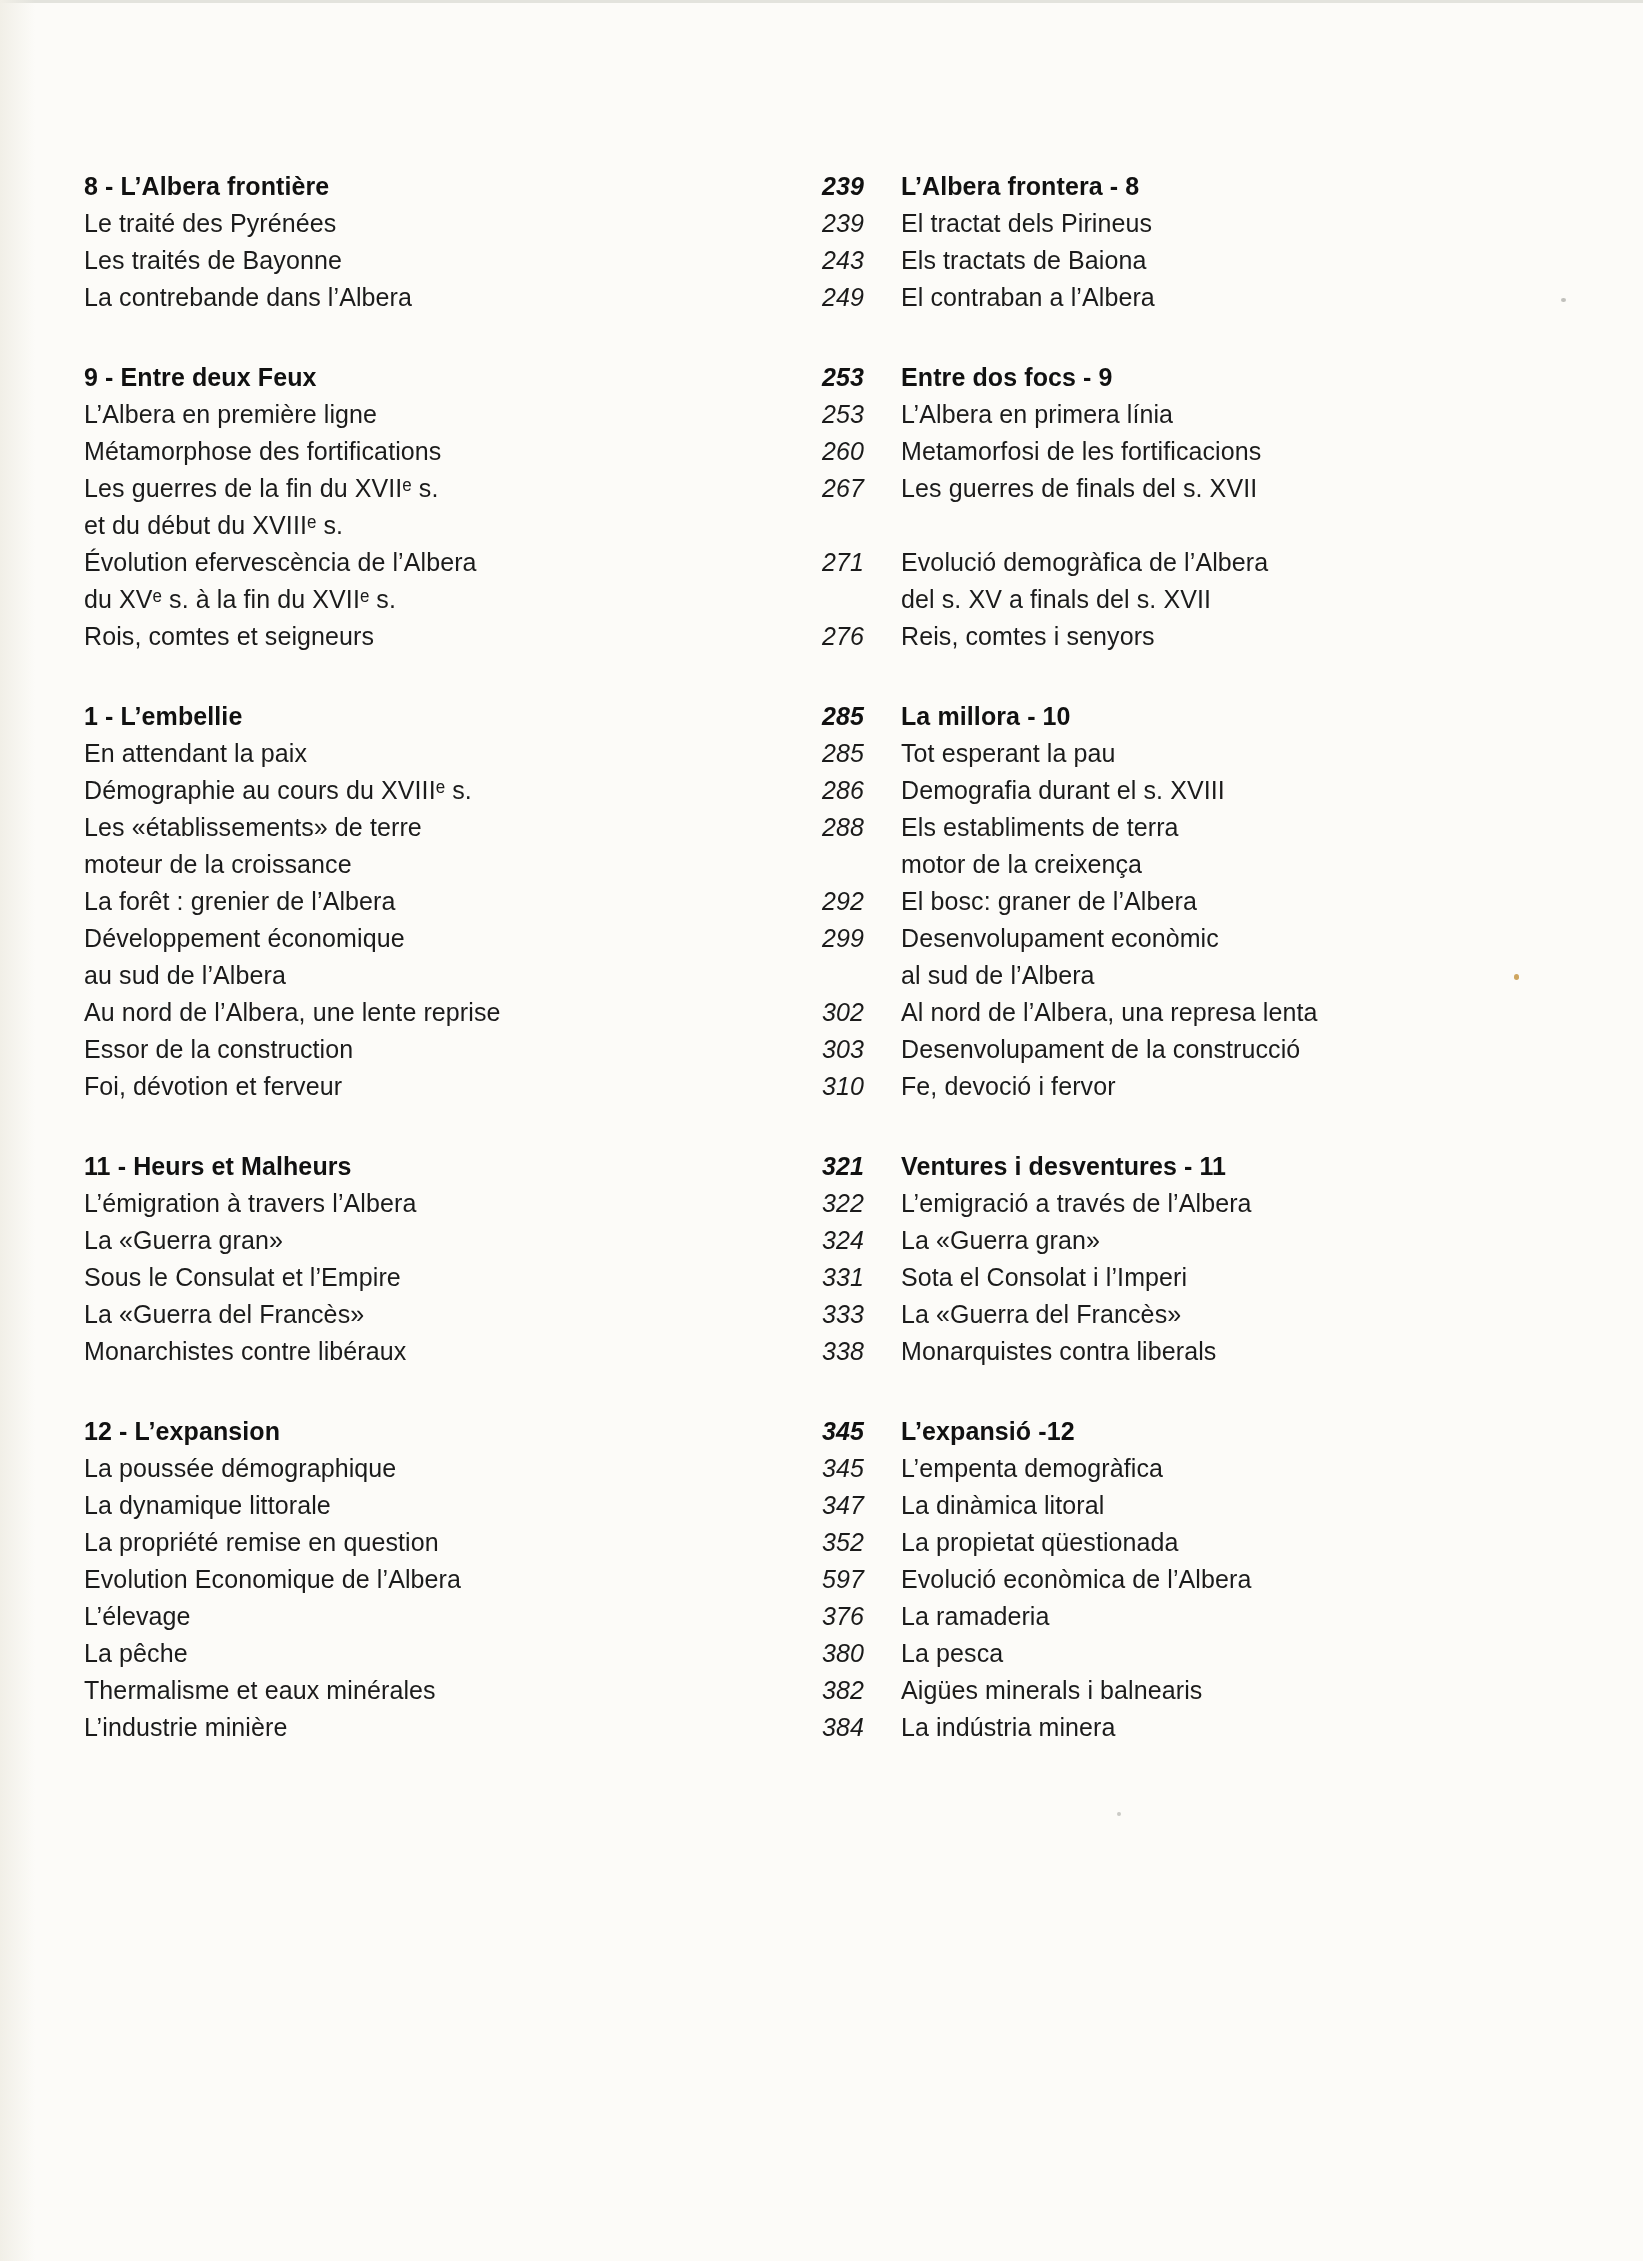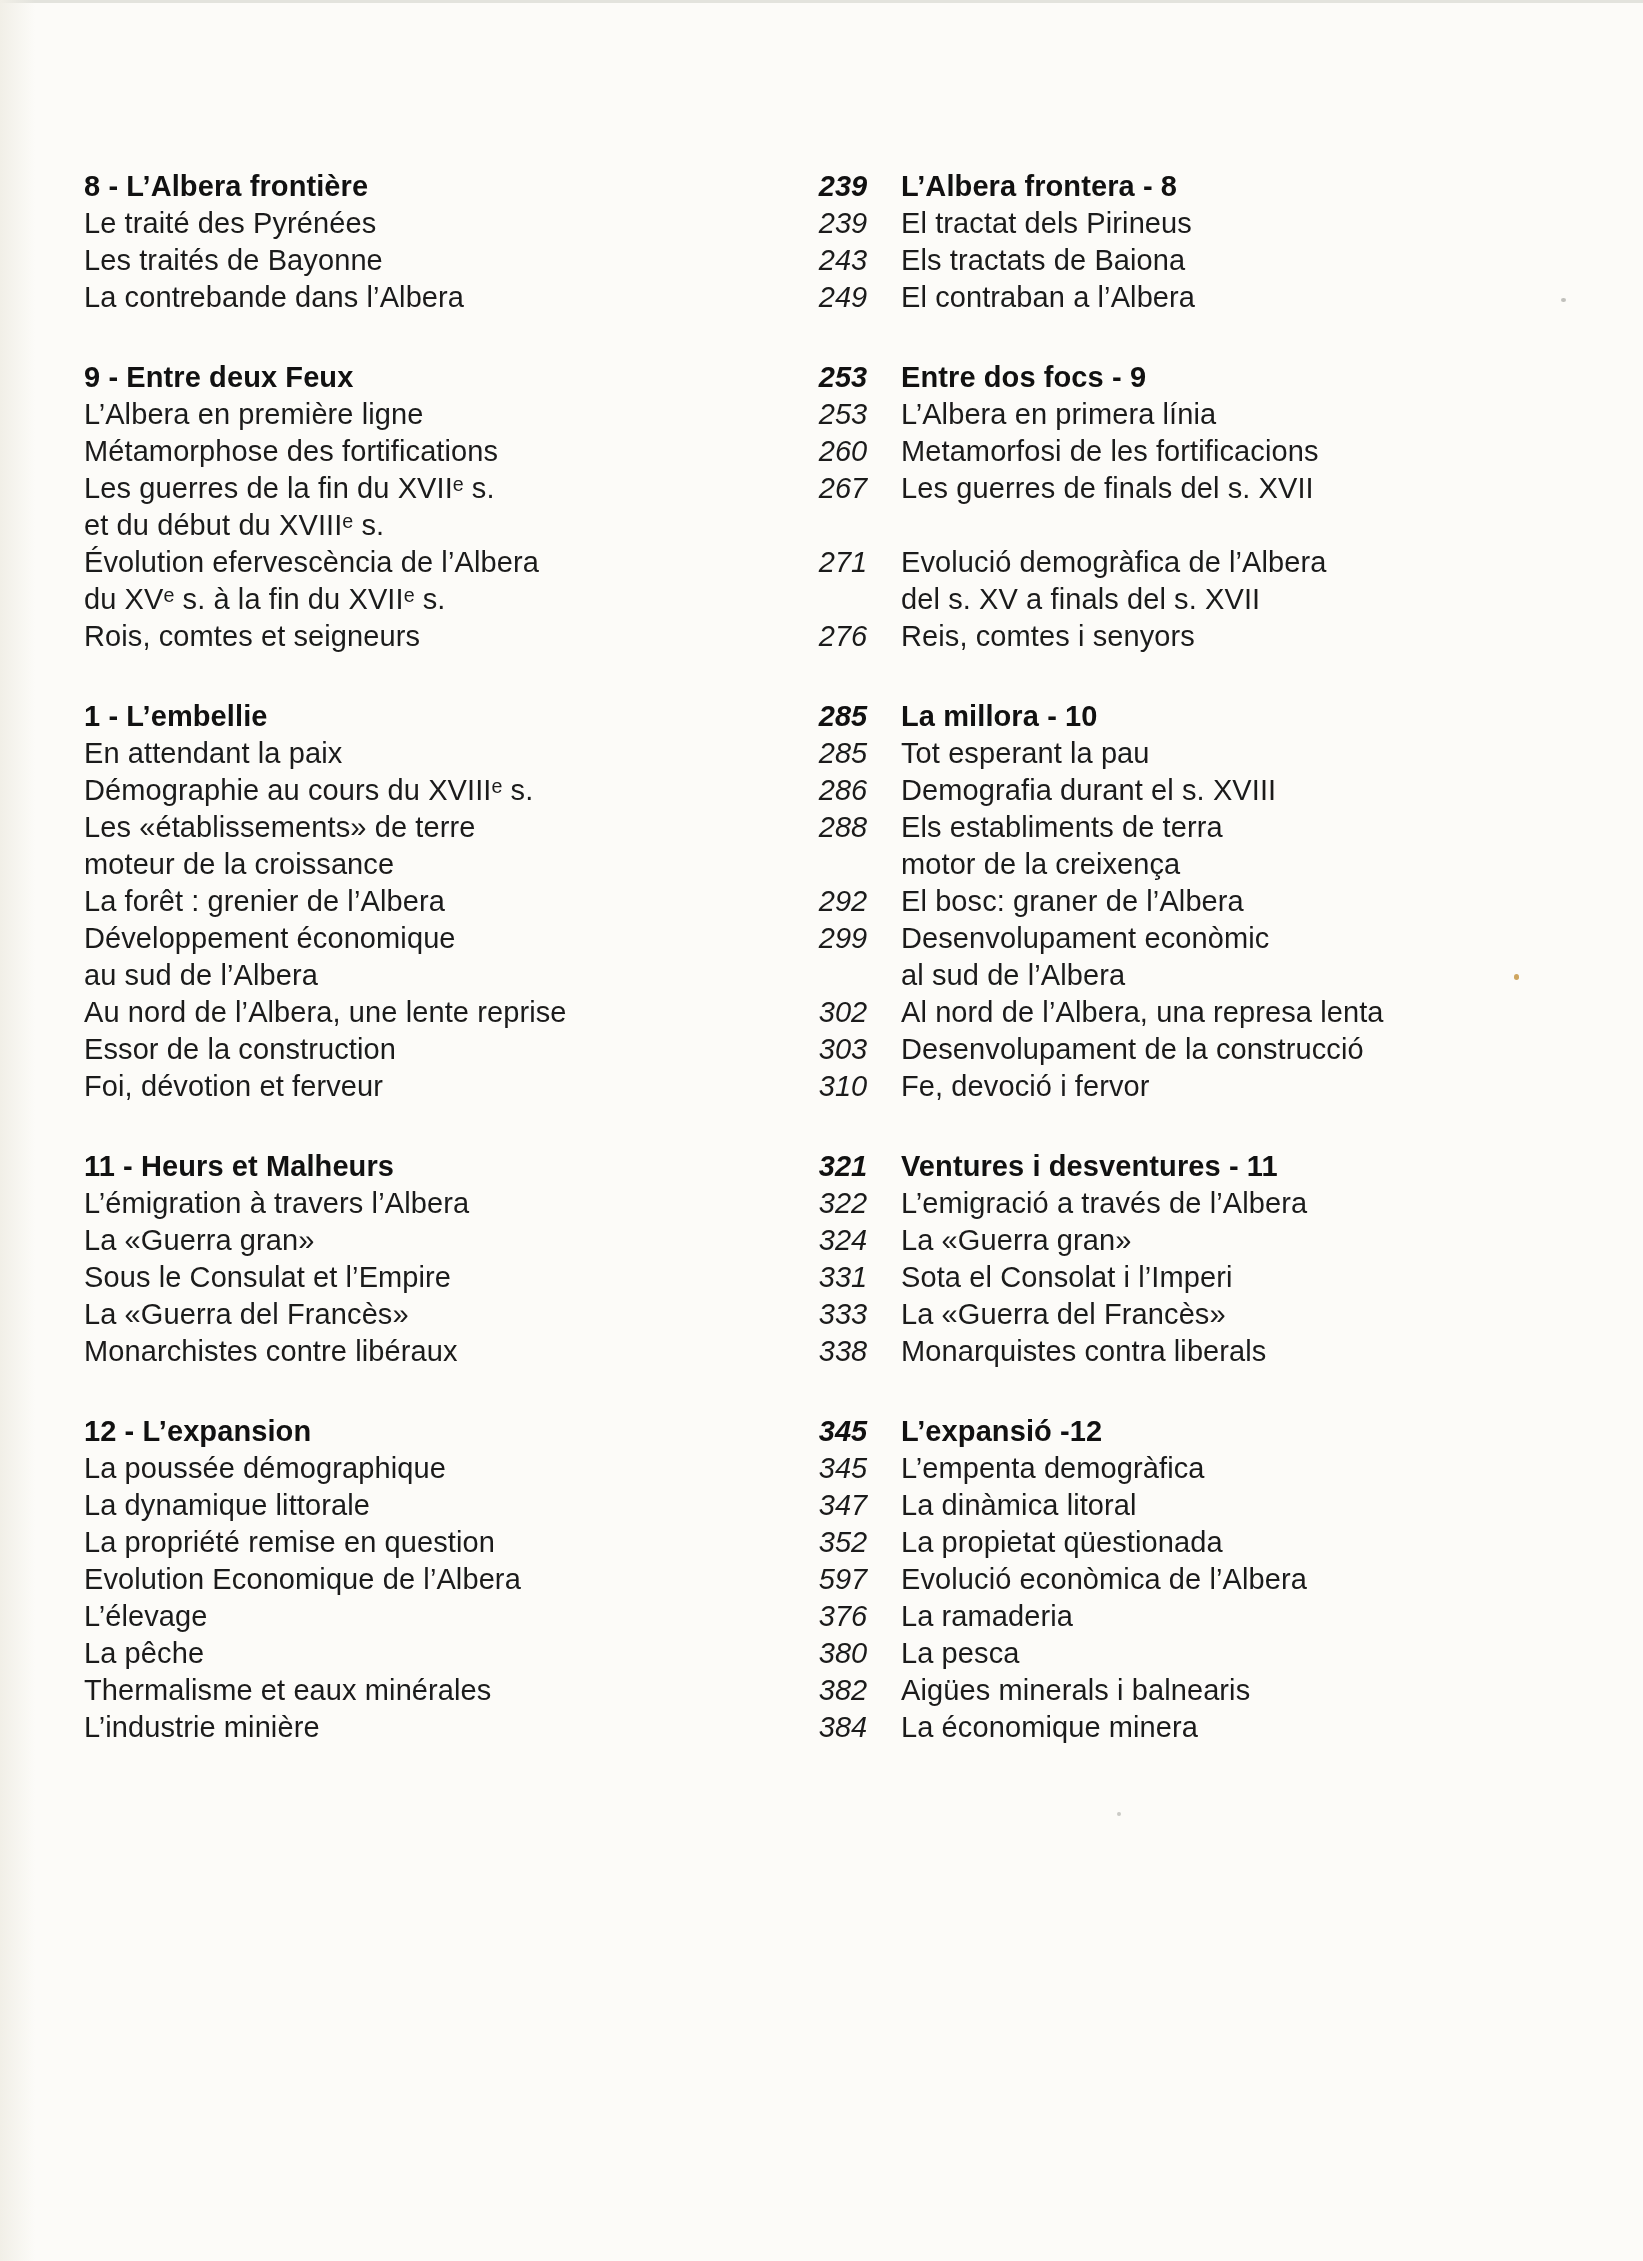--- a/index.html
+++ b/index.html
@@ -25,21 +25,21 @@
   .toc{
     position:absolute;
     left:84px;
     right:104px;
     top:168px;
   }
   .toc-section + .toc-section{margin-top:43px;}
   .toc-row{
     display:flex;
     align-items:baseline;
-    font-size:29px;
+    font-size:25px;
     line-height:37px;
     letter-spacing:0.1px;
   }
   .toc-row .fr{
     width:701px;
     flex:0 0 701px;
     text-align:left;
     white-space:nowrap;
   }
   .toc-row .num{
@@ -298,18 +298,18 @@
 
   <div class="toc-row">
     <span class="fr">Thermalisme et eaux minérales</span>
     <span class="num">382</span>
     <span class="ca">Aigües minerals i balnearis</span>
   </div>
 
   <div class="toc-row">
     <span class="fr">L’industrie minière</span>
     <span class="num">384</span>
-    <span class="ca">La économique minera</span>
+    <span class="ca">La indústria minera</span>
   </div>
 </section>
 </div>
 </div>
 
 
 </body></html>

